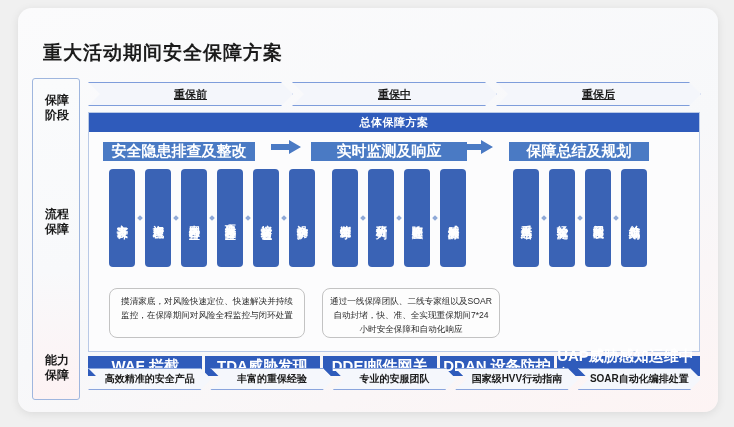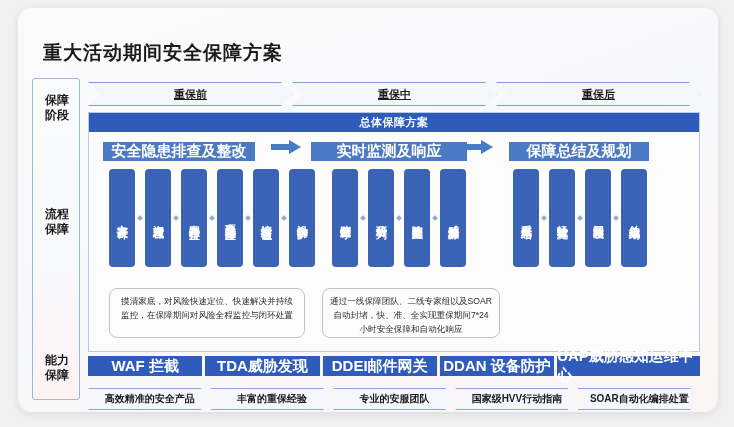--- a/index.html
+++ b/index.html
@@ -151,21 +151,21 @@
     display: flex; gap: 3px;
   }
   .cap {
     flex: 1; background: #2f5bbb;
     display: flex; align-items: center; justify-content: center;
     color: #fff; font-size: 15px; font-weight: bold;
   }
   .cap.wide { flex: 1.25; }
   
   .bot-row {
-    position: absolute; left: 70px; top: 380px;
+    position: absolute; left: 70px; top: 360px;
     width: 612px; height: 22px;
     display: flex;
   }
   .bchev {
     position: relative; flex: 1;
     background: #f5f7fc;
     border-top: 1px solid #8aa5dd; border-bottom: 1px solid #8aa5dd;
     display: flex; align-items: center; justify-content: center;
     font-size: 10px; font-weight: bold; color: #1c1c1c;
     clip-path: polygon(0 0, calc(100% - 11px) 0, 100% 50%, calc(100% - 11px) 100%, 0 100%, 11px 50%);

